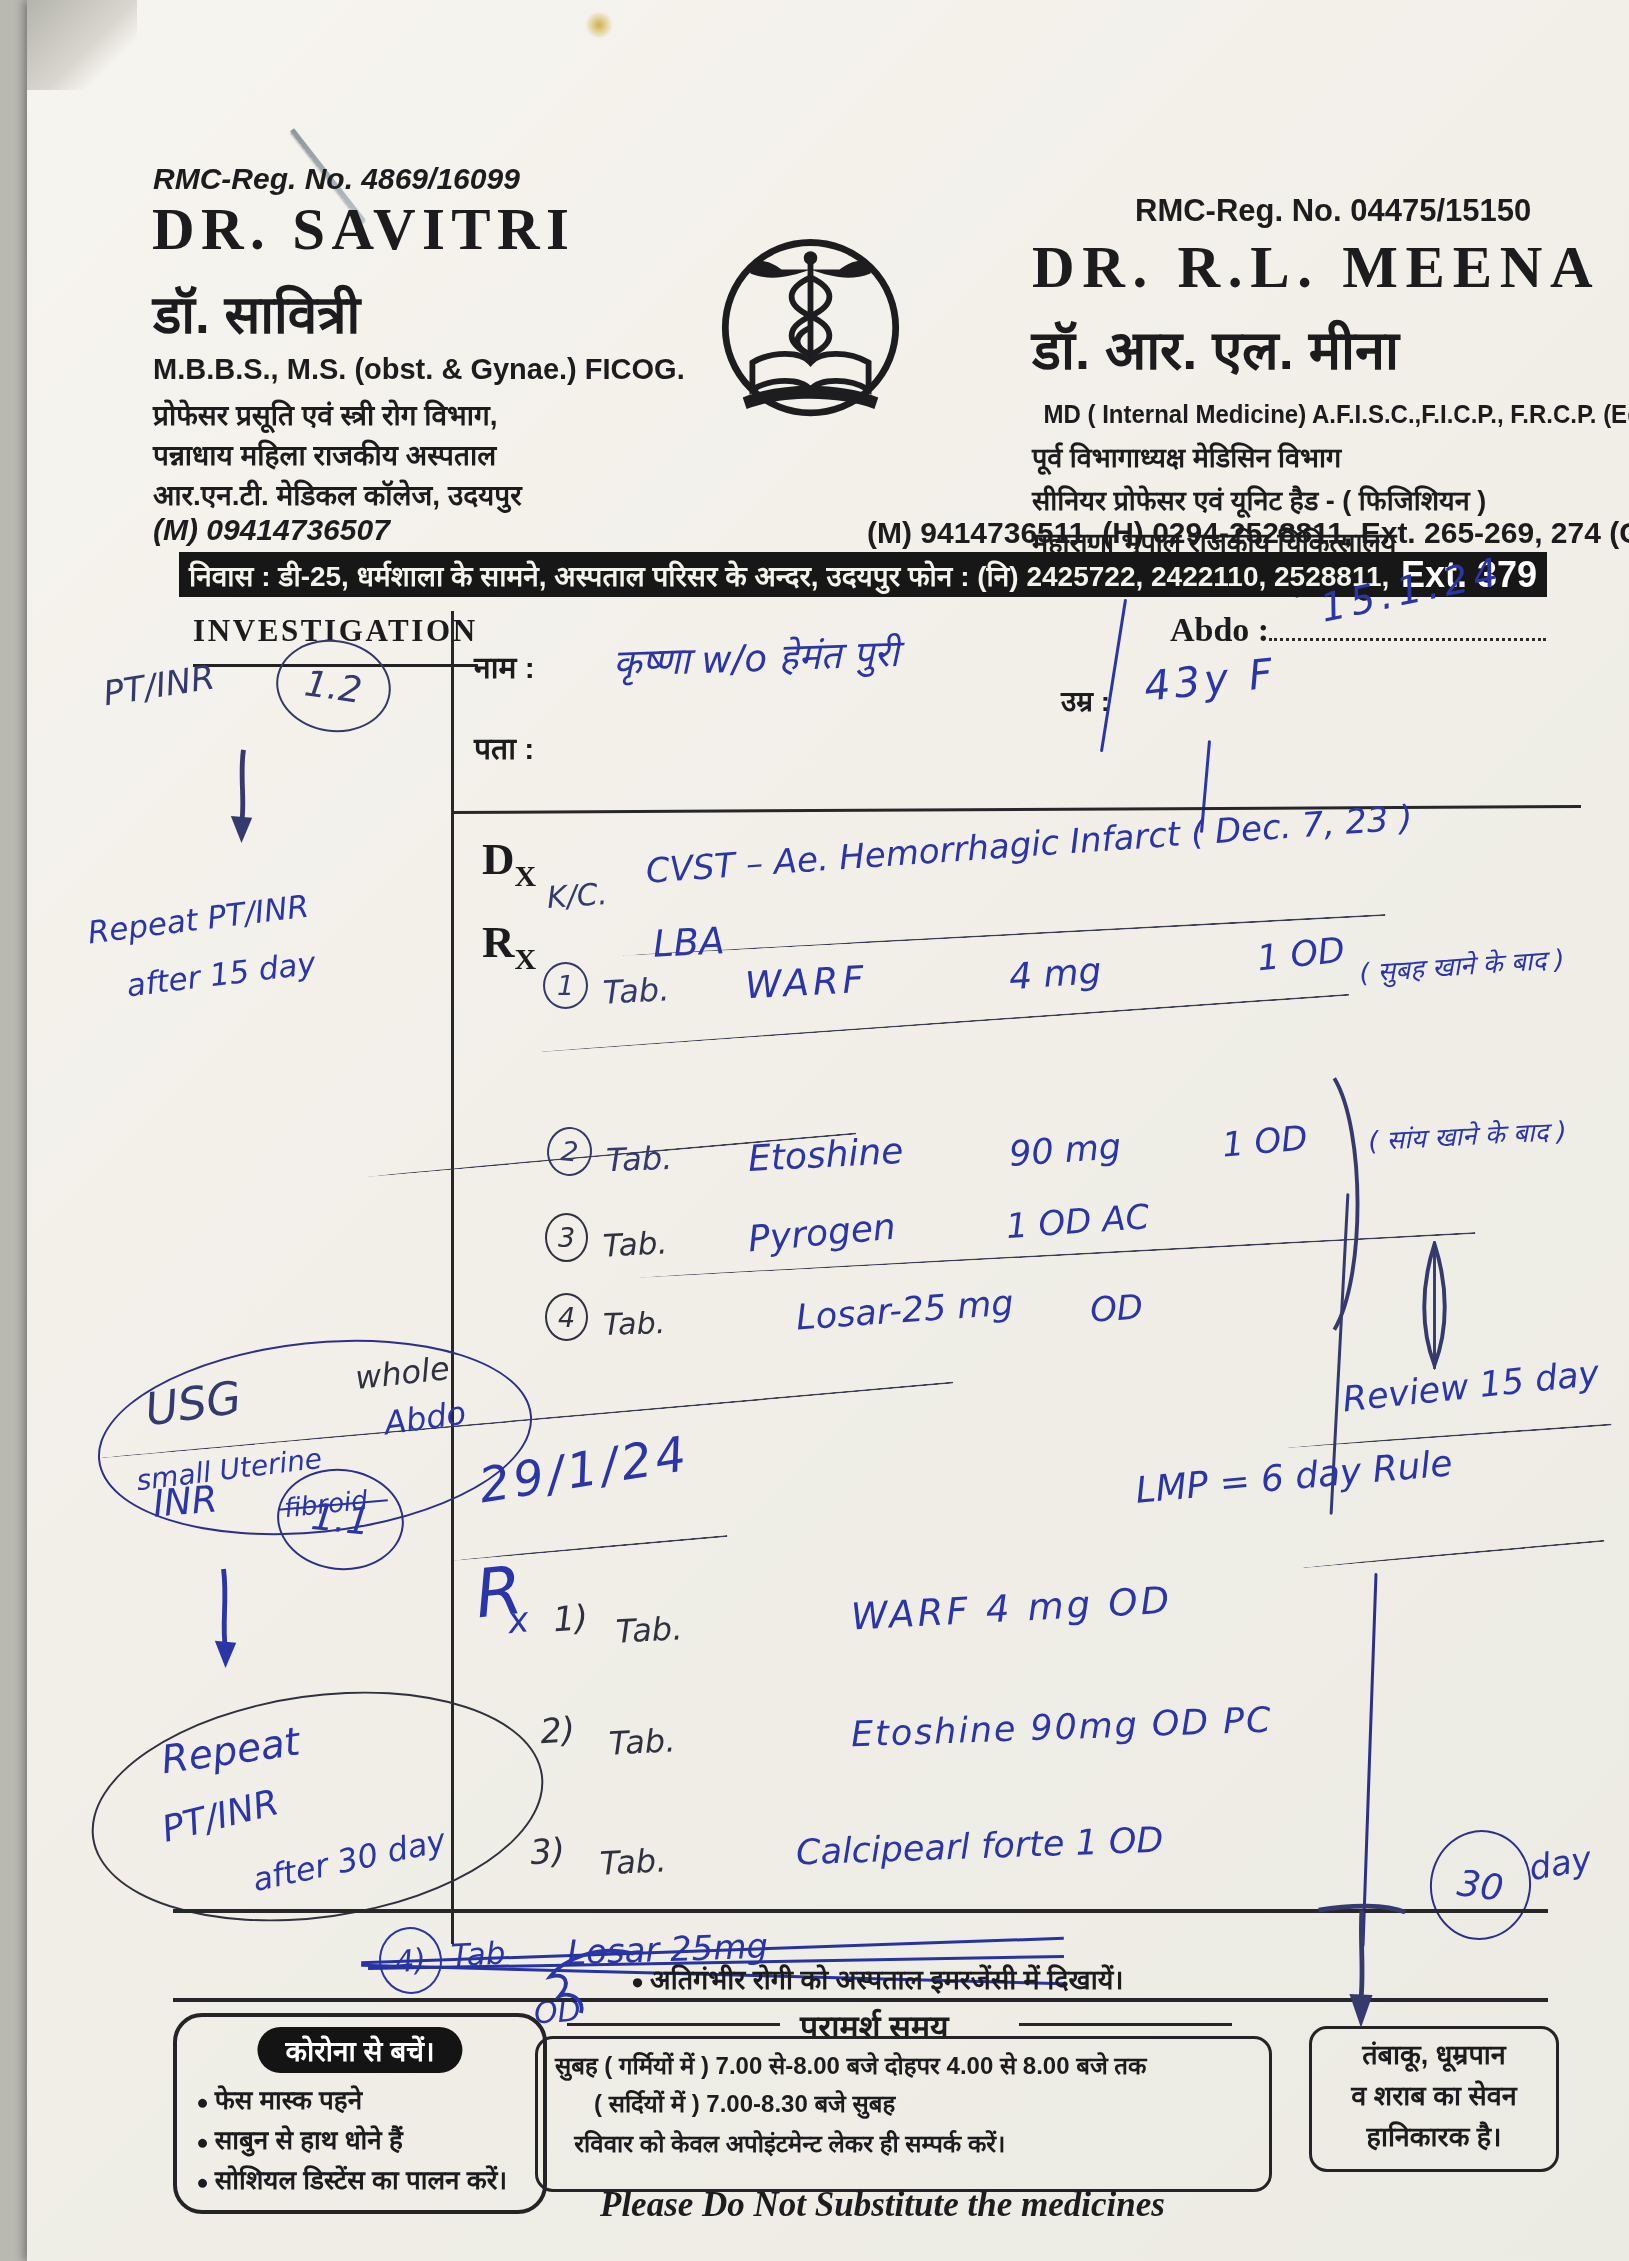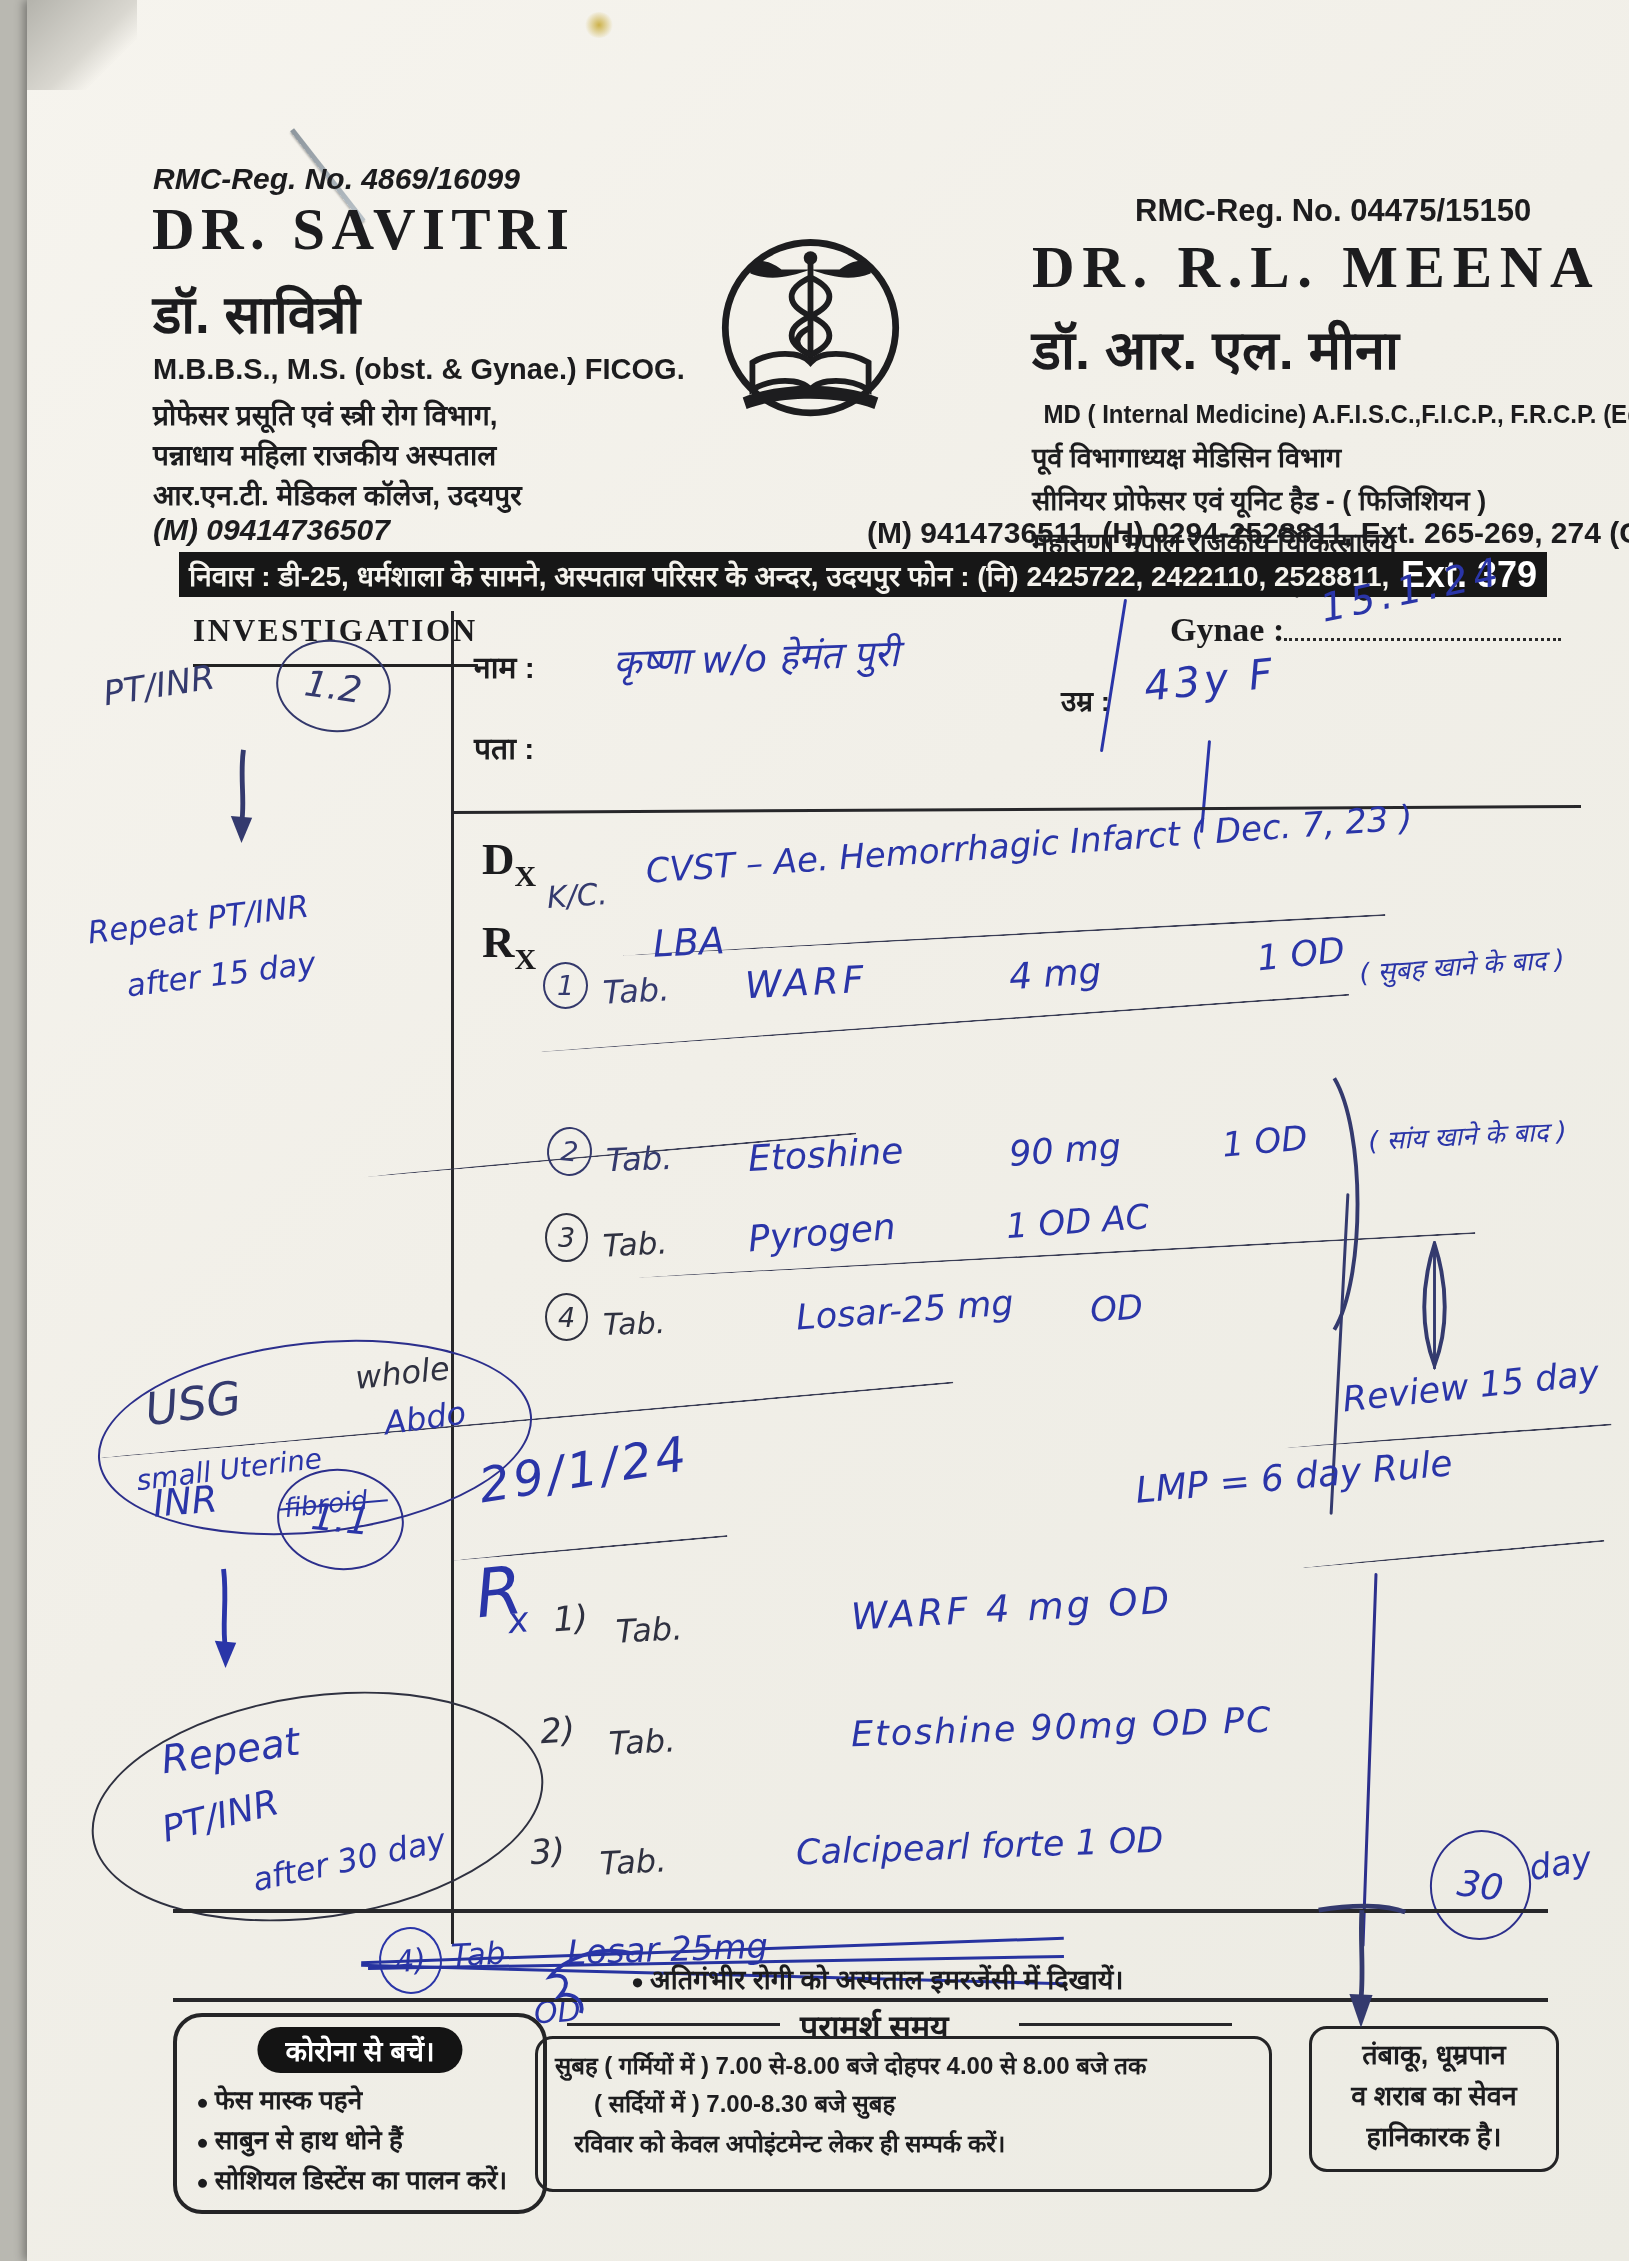--- a/index.html
+++ b/index.html
@@ -65,21 +65,21 @@
   <div class="abs p nowrap" style="left:867px;top:516px;font-size:30px;">(M) 9414736511, (H) 0294-2528811, Ext. 265-269, 274 (C)</div>
 
   <div class="abs banner" style="left:179px;top:552px;width:1368px;height:45px;">
     <span class="p" style="color:#f4f2ec;font-size:28px;">निवास : डी-25, धर्मशाला के सामने, अस्पताल परिसर के अन्दर, उदयपुर फोन : (नि) 2425722, 2422110, 2528811,</span>
     <span class="p" style="color:#ffffff;font-size:36px;margin-left:11.6px;">Ext. 379</span>
   </div>
 
   <div class="abs p serif" style="left:193px;top:613px;font-size:31px;letter-spacing:2.6px;padding-bottom:15px;border-bottom:3.2px solid #222;">INVESTIGATION</div>
 
   <div class="abs" style="left:1170px;top:610px;">
-    <span class="p serif" style="font-size:34px;">Gynae :</span><span style="display:inline-block;width:277px;border-bottom:3.9px dotted #2a2a2a;height:28px;"></span>
+    <span class="p serif" style="font-size:34px;">Abdo :</span><span style="display:inline-block;width:277px;border-bottom:3.9px dotted #2a2a2a;height:28px;"></span>
   </div>
   <div class="abs hw" style="left:1319px;top:567px;font-size:39px;transform:rotate(-12deg);letter-spacing:5.2px;">15.1.24</div>
 
   <div class="abs hr" style="left:451px;top:611px;width:2.6px;height:1333px;"></div>
 
   <div class="abs p" style="left:474px;top:646px;font-size:30px;">नाम :</div>
   <div class="abs hw" style="left:613px;top:631px;font-size:37px;transform:rotate(-2deg);">कृष्णा w/o हेमंत पुरी</div>
   <div class="abs p" style="left:1061px;top:681px;font-size:28px;">उम्र :</div>
   <div class="abs hw" style="left:1144px;top:656px;font-size:41px;transform:rotate(-6deg);letter-spacing:3.9px;">43y F</div>
   <div class="abs p" style="left:474px;top:727px;font-size:30px;">पता :</div>
@@ -245,20 +245,21 @@
   <div class="abs hr" style="left:567px;top:2023px;width:213px;height:2.6px;"></div>
   <div class="abs p" style="left:800px;top:2004px;font-size:32px;">परामर्श समय</div>
   <div class="abs hr" style="left:1019px;top:2023px;width:213px;height:2.6px;"></div>
 
   <div class="abs box-r" style="left:535px;top:2036px;width:714px;height:129px;padding:9px 0 12px 17px;">
     <div class="p nowrap" style="font-size:24px;">सुबह ( गर्मियों में ) 7.00 से-8.00 बजे   दोहपर 4.00 से 8.00 बजे तक</div>
     <div class="p nowrap" style="font-size:24px;margin:5.2px 0 0 39px;">( सर्दियों में ) 7.00-8.30 बजे सुबह</div>
     <div class="p nowrap" style="font-size:24px;margin:6.4px 0 0 19.3px;">रविवार को केवल अपोइंटमेन्ट लेकर ही सम्पर्क करें।</div>
   </div>
 
+  <div class="abs p serif" style="left:600px;top:2185px;font-size:35px;font-style:italic;">Please Do Not Substitute the medicines</div>
 
   <div class="abs box-r" style="left:173px;top:2013px;width:366px;height:193px;border-width:4.5px;border-radius:29px;">
     <div style="position:absolute;left:50%;top:10.3px;transform:translateX(-50%);background:#141414;color:#fff;border-radius:28px;padding:3.9px 28px;">
       <span class="p" style="color:#ffffff;font-size:28px;white-space:nowrap;">कोरोना से बचें।</span>
     </div>
     <div class="p bullet" style="position:absolute;left:19.3px;top:64px;font-size:26px;">फेस मास्क पहने</div>
     <div class="p bullet" style="position:absolute;left:19.3px;top:104px;font-size:26px;">साबुन से हाथ धोने हैं</div>
     <div class="p bullet" style="position:absolute;left:19.3px;top:144px;font-size:26px;white-space:nowrap;">सोशियल डिस्टेंस का पालन करें।</div>
   </div>
 

